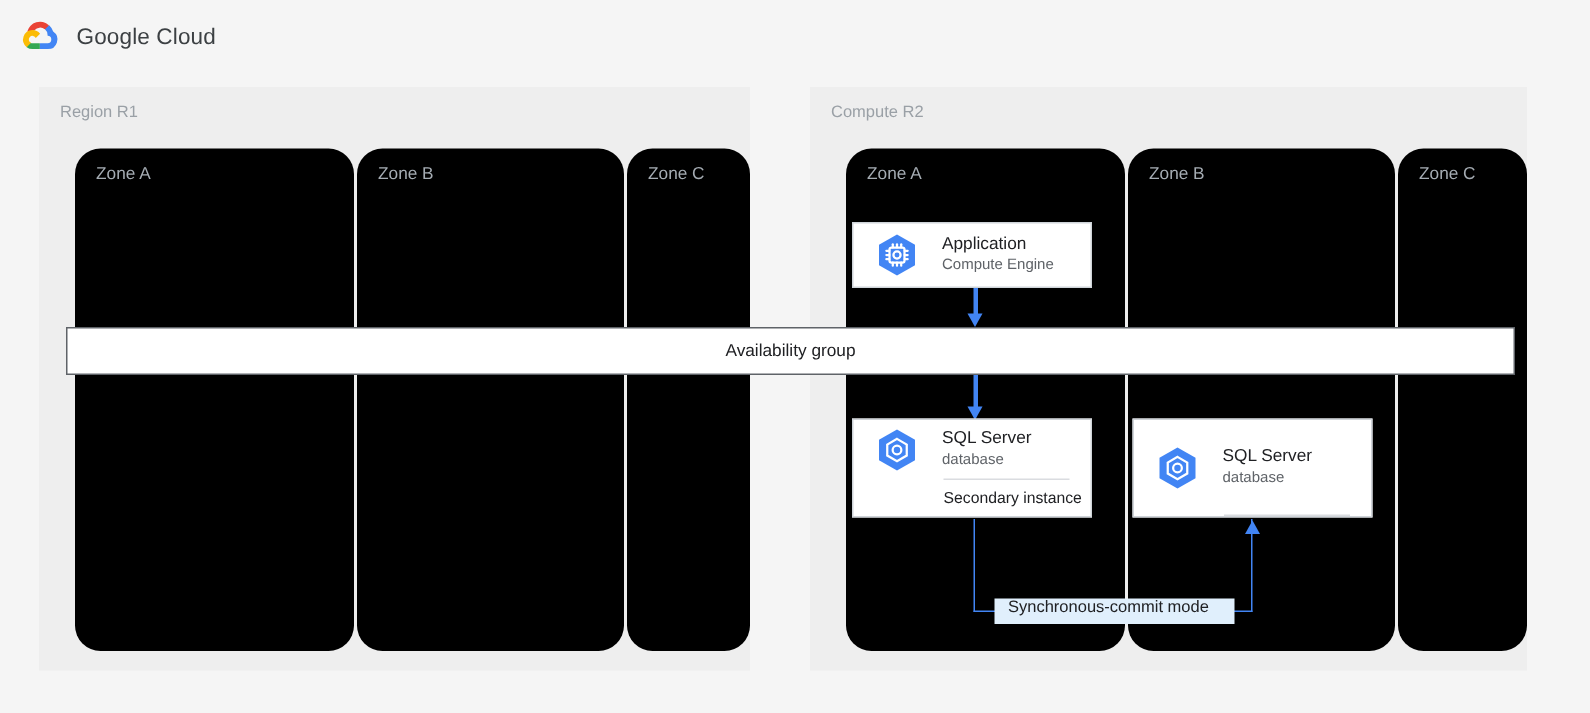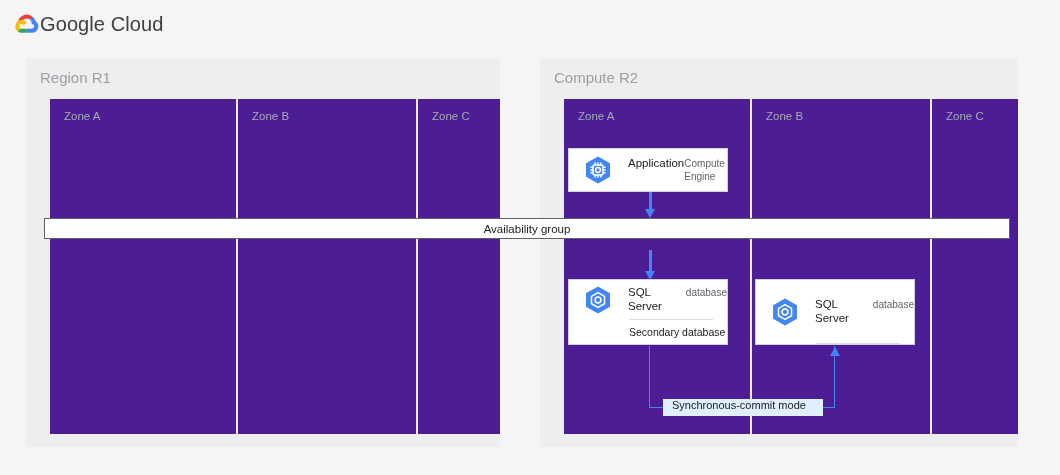--- a/index.html
+++ b/index.html
@@ -12,47 +12,49 @@
     overflow:hidden;
   }
 
   
   #header {
     position:absolute; left:0; top:0; width:1060px; height:48px;
     display:flex; align-items:center; padding-left:14px;
   }
   #gc-logo { width:26px; height:26px; flex:0 0 26px; }
   #gc-wordmark {
-    font-size:20px;
+    margin-left:11px;
+    font-size:15px;
     color:#3c4043;
     letter-spacing:.1px;
     white-space:nowrap;
   }
 
   
   .region {
     position:absolute;
     background:#eeeeee;
   }
   .region-label {
     position:absolute; left:14px; top:11px;
-    font-size:15px; color:#9aa0a6;
+    font-size:11px; color:#9aa0a6;
   }
   .zone {
     position:absolute;
-    background:#4c1d95;
+    background:#000000;
+    border-radius:17px;
   }
   .zone-label {
     position:absolute; left:14px; top:11px;
     font-size:11.5px; color:#a5acb3;
   }
 
   
   #availability-group {
-    position:absolute; left:44px; top:218px; width:966px; height:21px;
+    position:absolute; left:44px; top:218px; width:966px; height:32px;
     background:#ffffff;
     border:1px solid #5f6368;
     display:flex; align-items:center; justify-content:center;
     z-index:6;
   }
   #availability-group span { font-size:11.5px; color:#202124; }
 
   
   .card {
     position:absolute;
@@ -60,21 +62,21 @@
     border:1px solid #cfd4d9;
     z-index:5;
     display:flex;
     flex-direction:column;
   }
   .card-main {
     display:flex; align-items:center; flex:1 1 auto;
     padding:0 0 0 12px;
   }
   .card-icon { flex:0 0 34px; width:34px; height:34px; margin-right:13px; }
-  .card-text { display:flex; justify-content:center; }
+  .card-text { display:flex; flex-direction:column; justify-content:center; }
   .card-title { font-size:11.5px; color:#202124; line-height:13.5px; }
   .card-sub   { font-size:10px; color:#5f6368; line-height:13.5px; }
   .card-divider {
     height:1px; background:#dadce0;
     margin:0 14px 0 60px;
   }
   .card-footer {
     flex:0 0 24px; display:flex; align-items:center;
     padding-left:60px;
     font-size:10.5px; color:#202124;
@@ -213,21 +215,21 @@
           <circle cx="17" cy="17" r="2.9"></circle>
         </g>
       </svg>
     </span>
     <span class="card-text">
       <span class="card-title">SQL Server</span>
       <span class="card-sub">database</span>
     </span>
   </div>
   <div class="card-divider"></div>
-  <div class="card-footer">Secondary database</div>
+  <div class="card-footer">Secondary instance</div>
 </div>
 
 <div class="card" style="left:755px; top:279px; width:160px; height:66px;">
   <div class="card-main">
     <span class="card-icon">
       <svg viewBox="0 0 34 34" width="34" height="34" aria-hidden="true">
         <path d="M17 3.4 29 10.2v13.6L17 30.6 5 23.8V10.2z" fill="#4285f4"></path>
         <g fill="none" stroke="#ffffff" stroke-width="1.5">
           <path d="M17 9.6 23.5 13.4v7.3L17 24.5 10.5 20.7v-7.3z"></path>
           <circle cx="17" cy="17" r="2.9"></circle>

